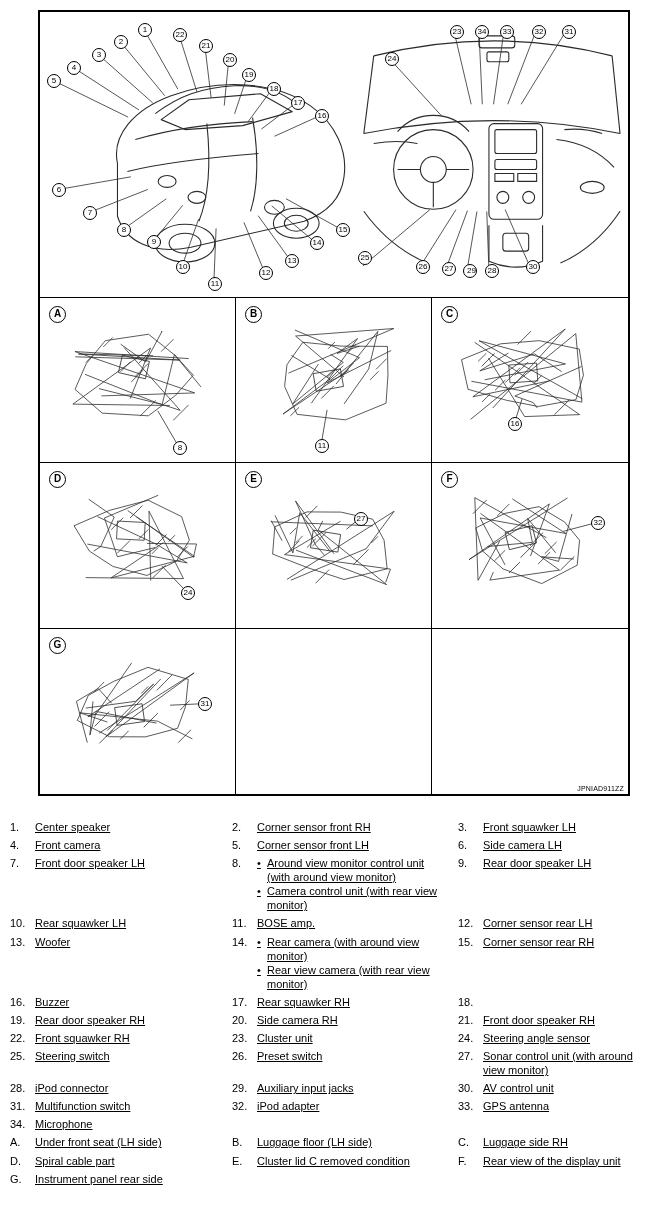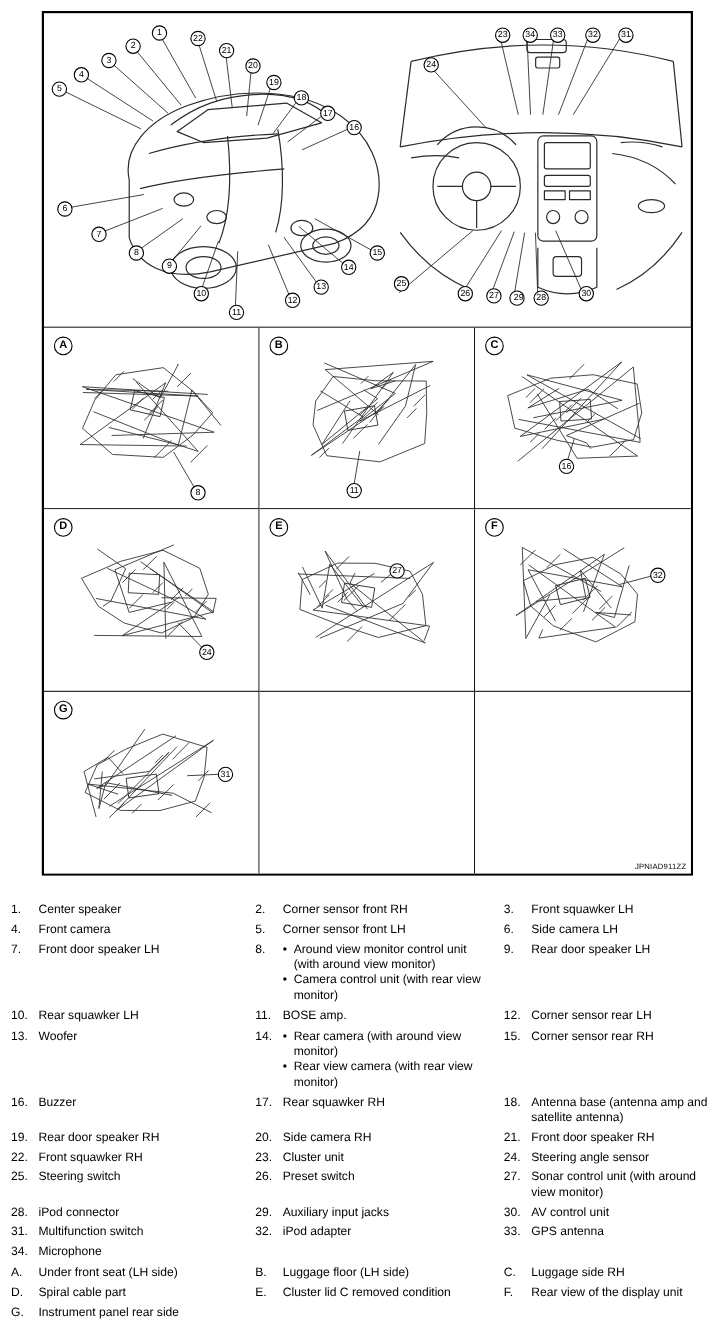--- a/index.html
+++ b/index.html
@@ -27,21 +27,21 @@
     position:absolute; left:9px; top:8px; width:17px; height:17px;
     border:1.3px solid #000; border-radius:50%; background:#fff;
     font-size:10px; font-weight:bold; line-height:14px; text-align:center; z-index:3;
   }
   .watermark { position:absolute; right:4px; bottom:2px; font-size:7px; letter-spacing:.2px; z-index:4; }
 
   .legend { position:absolute; left:10px; top:820px; width:646px; }
   .legend-row { display:grid; grid-template-columns:222px 226px 1fr; margin-bottom:4px; }
   .legend-cell { display:flex; align-items:flex-start; font-size:11px; line-height:1.28; padding-right:10px; }
   .lnum { flex:0 0 25px; }
-  .ltxt { flex:1; display:block; }
+  .ltxt { flex:1; display:block;text-decoration:underline; }
   .bullet-line { display:flex; }
   .bm { flex:0 0 10px; }
 </style>
 </head>
 <body>
 
 <div class="page">
 
   <div class="figure">
 
@@ -446,21 +446,20 @@
         <div class="legend-cell">
           <span class="lnum">16.</span>
           <span class="ltxt">Buzzer</span>
         </div>
         <div class="legend-cell">
           <span class="lnum">17.</span>
           <span class="ltxt">Rear squawker RH</span>
         </div>
         <div class="legend-cell">
           <span class="lnum">18.</span>
-          <span class="ltxt">Antenna base (antenna amp and satellite antenna)</span>
         </div>
       </div>
       <div class="legend-row">
         <div class="legend-cell">
           <span class="lnum">19.</span>
           <span class="ltxt">Rear door speaker RH</span>
         </div>
         <div class="legend-cell">
           <span class="lnum">20.</span>
           <span class="ltxt">Side camera RH</span>

